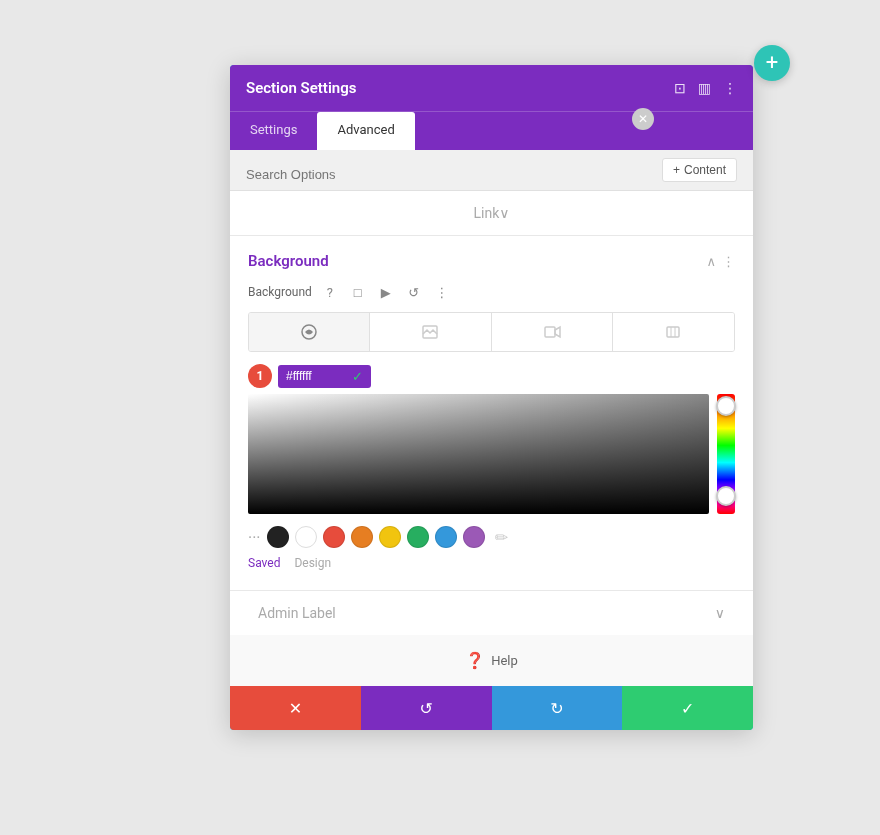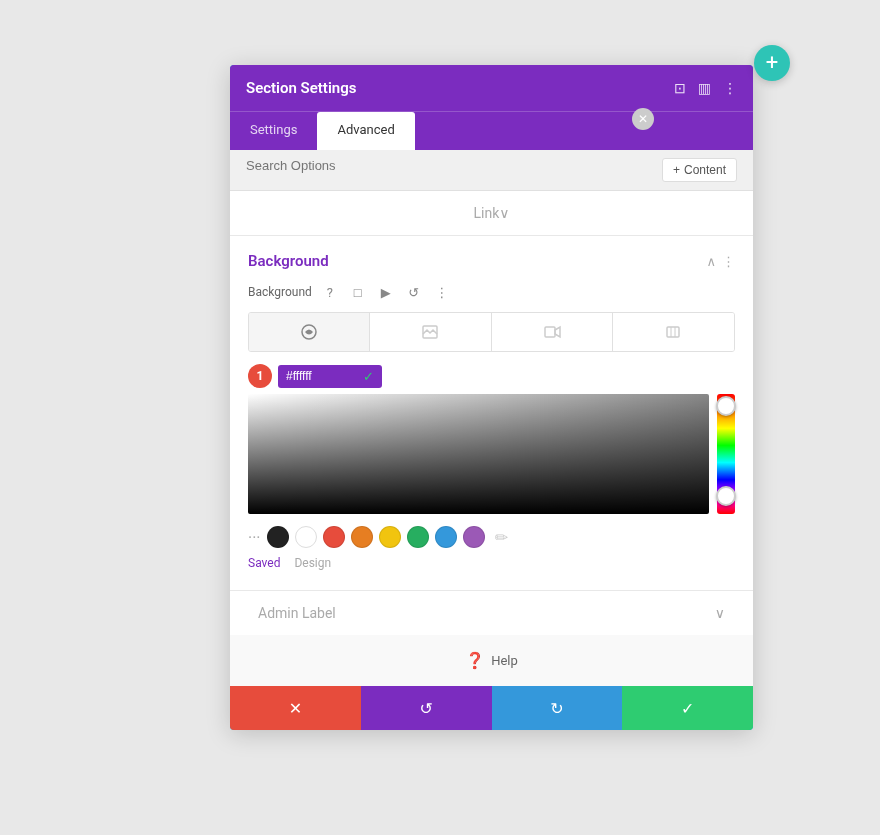--- a/index.html
+++ b/index.html
@@ -113,21 +113,21 @@
       line-height: 1;
     }
 
     .panel-body {
       background: #f9f9f9;
       padding: 0;
     }
 
     .search-row {
       display: flex;
-      align-items: flex-start;
+      align-items: flex-end;
       padding: 8px 16px;
       background: #f0f0f0;
       border-bottom: 1px solid #e0e0e0;
     }
     .search-input {
       flex: 1;
       border: none;
       background: transparent;
       font-size: 13px;
       color: #999;
@@ -258,21 +258,21 @@
       display: flex;
       align-items: center;
       justify-content: center;
     }
     .hex-input-box {
       display: flex;
       align-items: center;
       background: #7b2cbf;
       border-radius: 3px;
       padding: 4px 8px;
-      gap: 17px;
+      gap: 6px;
     }
     .hex-input {
       background: transparent;
       border: none;
       color: white;
       font-size: 12px;
       width: 60px;
       outline: none;
     }
     .hex-check {

